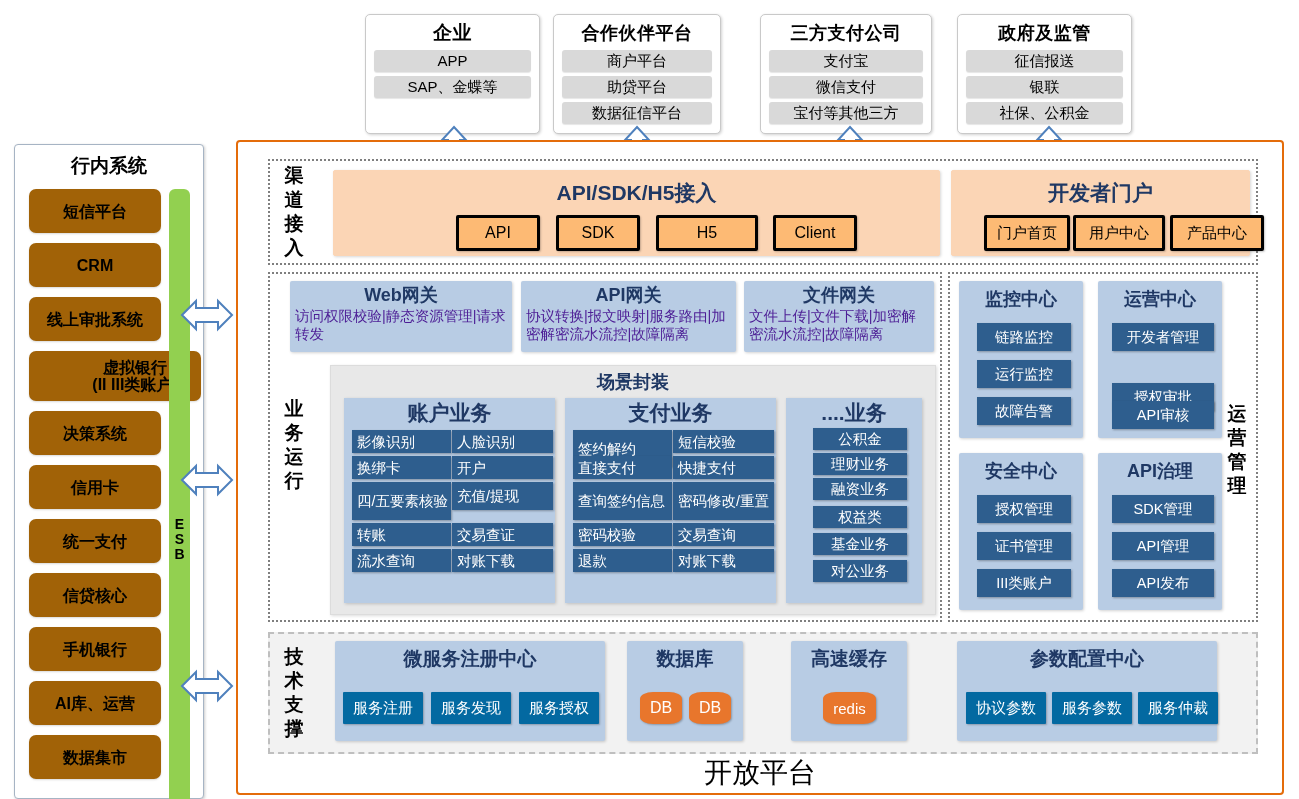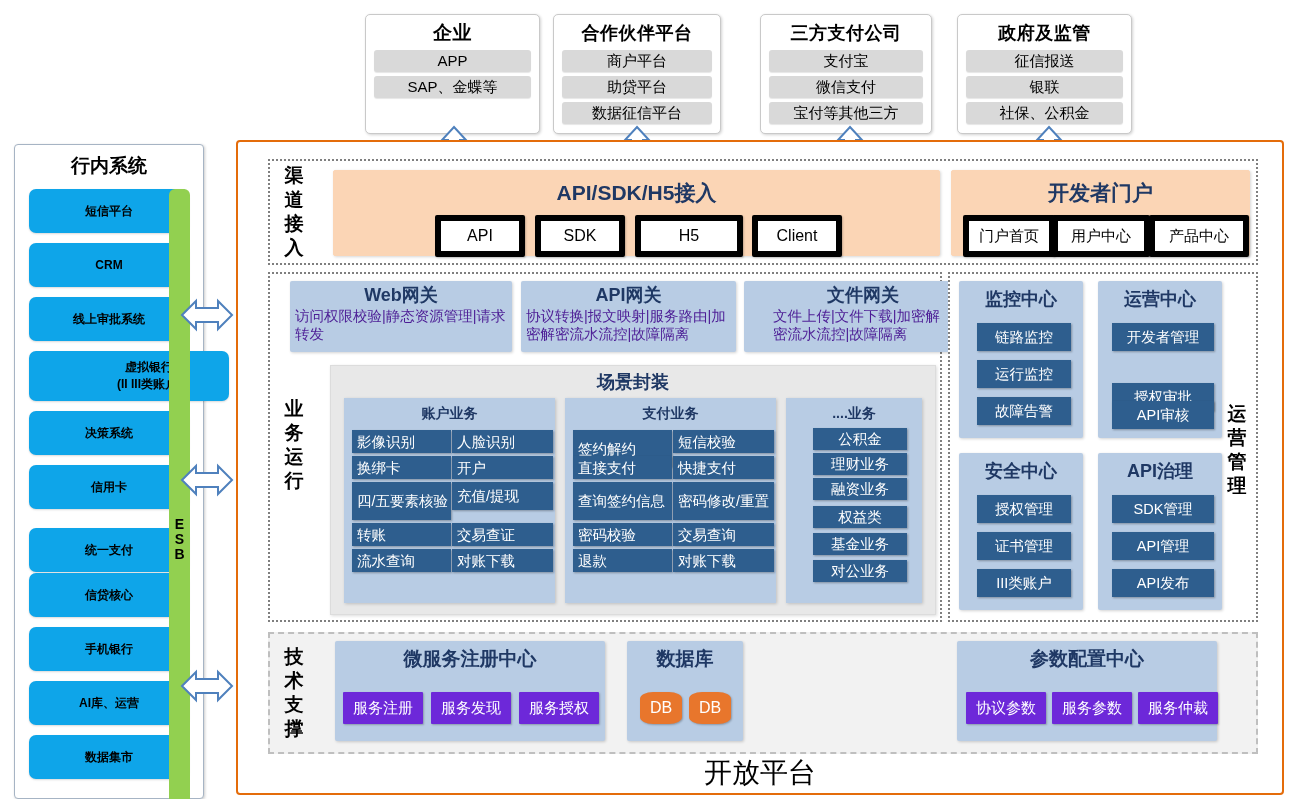--- a/index.html
+++ b/index.html
@@ -31,24 +31,24 @@
   
   #bank-panel{
     border:1px solid #a6b4c4;border-radius:4px;background:#fff;
     box-shadow:1px 1px 3px rgba(0,0,0,.2);
   }
   #bank-title{
     position:absolute;left:0;top:8px;width:100%;text-align:center;
     font-weight:bold;font-size:19px;color:#000;
   }
   .bank-item{
-    position:absolute;left:14px;width:160px;
-    background:#0ea5e9;border-radius:7px;
+    position:absolute;left:14px;width:132px;
+    background:#a16207;border-radius:7px;
     display:flex;align-items:center;justify-content:center;
-    text-align:center;font-weight:bold;font-size:12px;color:#000;
+    text-align:center;font-weight:bold;font-size:16px;color:#000;
     box-shadow:0 1px 2px rgba(0,0,0,.15);
     line-height:17px;
   }
   #esb-bar{
     position:absolute;left:154px;top:44px;width:21px;height:700px;
     background:#92d050;border-radius:6px;
     display:flex;flex-direction:column;align-items:center;justify-content:center;
     font-weight:bold;font-size:14px;color:#000;line-height:15px;
   }
 
@@ -76,23 +76,23 @@
   .orange-panel{
     background:#fbd5b5;border:1px solid #fbd5b5;border-radius:2px;
     box-shadow:1px 1px 3px rgba(0,0,0,.16);
     position:absolute;
   }
   .orange-panel .op-title{
     position:absolute;left:0;width:100%;text-align:center;top:8px;
     font-weight:bold;font-size:21px;color:#1f3864;
   }
   .green-chip{
-    position:absolute;background:#ffffff;border:6px solid #000000;
+    position:absolute;background:#fdba74;border:3px solid #000000;
     border-radius:2px;display:flex;align-items:center;justify-content:center;
-    font-size:16px;color:#000;box-shadow:1px 1px 2px rgba(0,0,0,.22);
+    font-size:16px;color:#000;box-shadow:1px 1px 2px rgba(0,0,0,.22);margin-left:21px;
   }
 
   
   .blue-panel{
     position:absolute;background:#b8cce4;border-radius:2px;
     box-shadow:1px 1px 3px rgba(0,0,0,.18);
   }
   .gw-title{
     text-align:center;font-weight:bold;font-size:18px;color:#1f3864;
     margin-top:3px;line-height:22px;
@@ -108,21 +108,21 @@
   }
   .scene-title{
     position:absolute;left:0;width:100%;text-align:center;top:4px;
     font-weight:bold;font-size:18px;color:#1f3864;
   }
   .svc-group{
     position:absolute;background:#b8cce4;
     box-shadow:1px 1px 3px rgba(0,0,0,.18);
   }
   .svc-group-title{
-    text-align:center;font-weight:bold;font-size:14px;color:#1f3864;
+    text-align:center;font-weight:bold;font-size:21px;color:#1f3864;
     padding-top:4px;line-height:22px;
   }
   .dark-chip{
     position:absolute;background:#2e5e8e;color:#fff;
     display:flex;align-items:center;justify-content:center;
     text-align:center;font-size:14.5px;line-height:16px;
     box-shadow:1px 1px 2px rgba(0,0,0,.3);
     padding:0 2px;
   }
   .dark-chip.lt{justify-content:flex-start;text-align:left;padding-left:5px;}
@@ -140,21 +140,21 @@
   
   .tech-card{
     position:absolute;background:#b8cce4;border-radius:2px;
     box-shadow:1px 1px 3px rgba(0,0,0,.18);
   }
   .tech-title{
     text-align:center;font-weight:bold;font-size:19px;color:#1f3864;
     padding-top:5px;line-height:26px;
   }
   .orange-chip{
-    position:absolute;background:#6d28d9;color:#fff;
+    position:absolute;background:#0369a1;color:#fff;
     display:flex;align-items:center;justify-content:center;
     font-size:15px;box-shadow:1px 1px 2px rgba(0,0,0,.25);
     border-radius:1px;
   }
   .orange-cyl{
     position:absolute;background:#e8762c;color:#fff;
     display:flex;align-items:center;justify-content:center;
     font-size:16px;border-radius:13px/7px;
     box-shadow:1px 1px 2px rgba(0,0,0,.25);
   }
@@ -209,21 +209,21 @@
   <div class="abs" id="bank-panel" style="left:14px;top:144px;width:190px;height:655px;">
     <div id="bank-title">行内系统</div>
 
     <div class="bank-item" style="top:44px;height:44px;">短信平台</div>
     <div class="bank-item" style="top:98px;height:44px;">CRM</div>
     <div class="bank-item" style="top:152px;height:44px;">线上审批系统</div>
     <div class="bank-item" style="top:206px;height:50px;white-space:pre-line;padding-left:40px;">虚拟银行
 (II III类账户)</div>
     <div class="bank-item" style="top:266px;height:44px;">决策系统</div>
     <div class="bank-item" style="top:320px;height:44px;">信用卡</div>
-    <div class="bank-item" style="top:374px;height:44px;margin-top:9px;">统一支付</div>
+    <div class="bank-item" style="top:374px;height:44px;">统一支付</div>
     <div class="bank-item" style="top:428px;height:44px;">信贷核心</div>
     <div class="bank-item" style="top:482px;height:44px;">手机银行</div>
     <div class="bank-item" style="top:536px;height:44px;">AI库、运营</div>
     <div class="bank-item" style="top:590px;height:44px;">数据集市</div>
 
     <div id="esb-bar">
       <span>E</span>
       <span>S</span>
       <span>B</span>
     </div>
@@ -277,21 +277,21 @@
   </div>
 
   <div class="blue-panel" style="left:290px;top:281px;width:222px;height:71px;">
     <div class="gw-title">Web网关</div>
     <div class="gw-desc">访问权限校验|静态资源管理|请求转发</div>
   </div>
   <div class="blue-panel" style="left:521px;top:281px;width:215px;height:71px;">
     <div class="gw-title">API网关</div>
     <div class="gw-desc">协议转换|报文映射|服务路由|加密解密流水流控|故障隔离</div>
   </div>
-  <div class="blue-panel" style="left:744px;top:281px;width:190px;height:71px;padding-left:24px;">
+  <div class="blue-panel" style="left:744px;top:281px;width:190px;height:71px;">
     <div class="gw-title">文件网关</div>
     <div class="gw-desc">文件上传|文件下载|加密解密流水流控|故障隔离</div>
   </div>
 
   <div class="scene-wrap" style="left:330px;top:365px;width:604px;height:248px;">
     <div class="scene-title">场景封装</div>
 
     <div class="svc-group" style="left:13px;top:32px;width:211px;height:205px;">
       <div class="svc-group-title">账户业务</div>
       <div class="dark-chip lt" style="left:8px;top:32px;width:92px;height:23px;">影像识别</div>
@@ -383,20 +383,24 @@
     <div class="orange-chip" style="left:96px;top:51px;width:80px;height:32px;">服务发现</div>
     <div class="orange-chip" style="left:184px;top:51px;width:80px;height:32px;">服务授权</div>
   </div>
 
   <div class="tech-card" style="left:627px;top:641px;width:116px;height:100px;">
     <div class="tech-title">数据库</div>
     <div class="orange-cyl" style="left:13px;top:51px;width:42px;height:32px;">DB</div>
     <div class="orange-cyl" style="left:62px;top:51px;width:42px;height:32px;">DB</div>
   </div>
 
+  <div class="tech-card" style="left:791px;top:641px;width:116px;height:100px;">
+    <div class="tech-title">高速缓存</div>
+    <div class="orange-cyl" style="left:32px;top:51px;width:53px;height:32px;font-size:15px;">redis</div>
+  </div>
 
   <div class="tech-card" style="left:957px;top:641px;width:260px;height:100px;">
     <div class="tech-title">参数配置中心</div>
     <div class="orange-chip" style="left:9px;top:51px;width:80px;height:32px;">协议参数</div>
     <div class="orange-chip" style="left:95px;top:51px;width:80px;height:32px;">服务参数</div>
     <div class="orange-chip" style="left:181px;top:51px;width:80px;height:32px;">服务仲裁</div>
   </div>
 
 </div>
 

